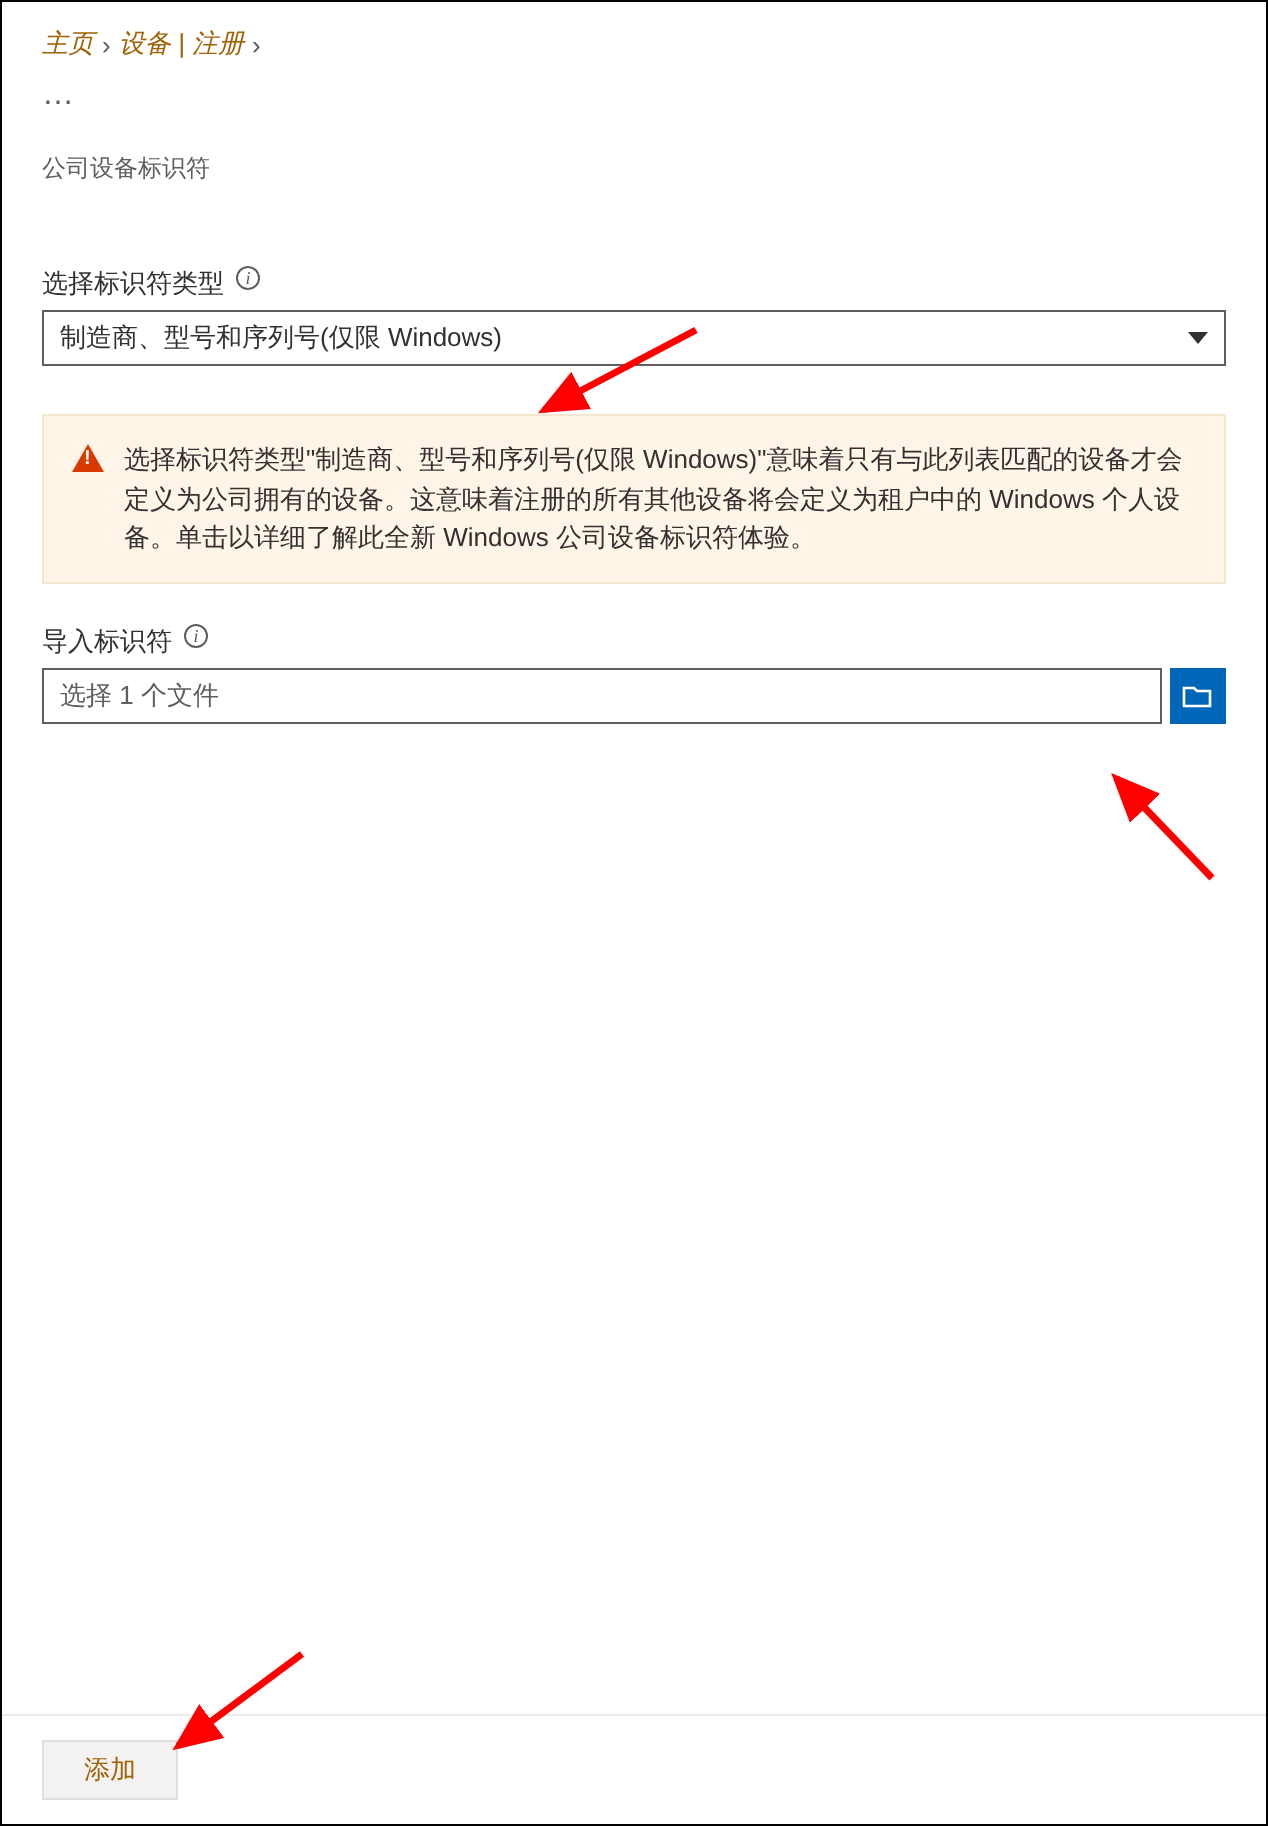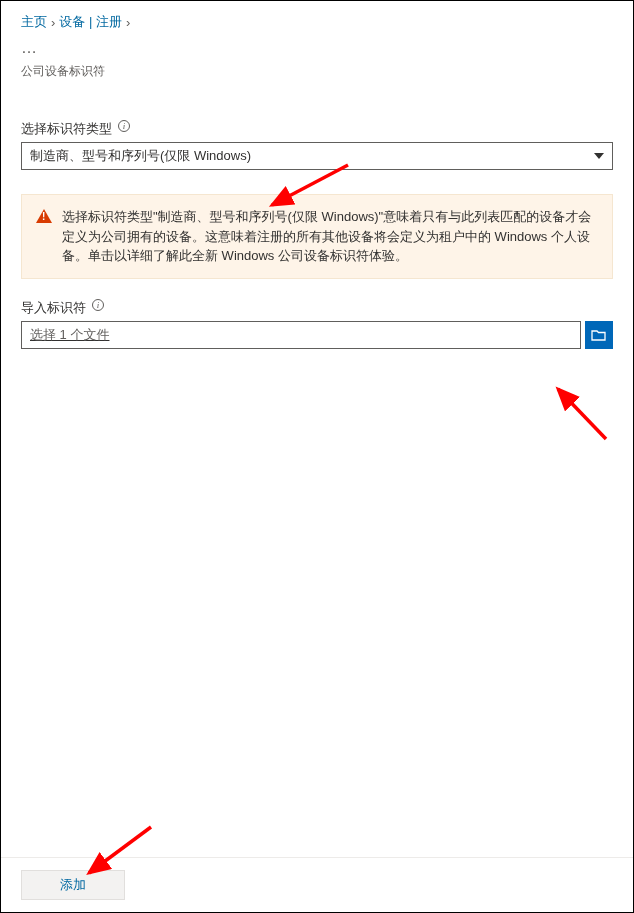--- a/index.html
+++ b/index.html
@@ -1,39 +1,39 @@
 <!DOCTYPE html>
 <html><head>
 <meta charset="utf-8">
 <style>
 * { box-sizing: border-box; margin: 0; padding: 0; }
 body { font-family: "Segoe UI", "Microsoft YaHei", sans-serif; font-size: 13px; color: #323130; background: #fff; width: 634px; height: 913px; position: relative; border: 1px solid #000; }
 .content { padding: 8px 20px 0 20px; }
 .breadcrumb { display: flex; align-items: center; gap: 4px; font-size: 13px; padding: 4px 0 8px 0; }
-.breadcrumb a { color: #0369a1; text-decoration: none; }
+.breadcrumb a { color: #a16207; text-decoration: none; font-style: italic; }
 .breadcrumb .sep { color: #605e5c; }
 .title-row { display: flex; align-items: center; gap: 12px; }
 .title { font-size: 24px; font-weight: 600; color: #000; }
 .ellipsis { color: #605e5c; font-size: 16px; padding-bottom: 4px; }
-.subtitle { font-size: 12px; color: #605e5c; margin-top: 2px; margin-bottom: 40px; }
+.subtitle { font-size: 12px; color: #605e5c; margin-top: 15px; margin-bottom: 40px; }
 .description { font-size: 13px; line-height: 1.5; color: #323130; margin-bottom: 16px; }
 .description a { color: #0067b8; text-decoration: none; }
 .field-label { font-size: 13px; margin-bottom: 4px; display: flex; align-items: flex-start; gap: 6px; }
 .info-icon { width: 12px; height: 12px; border: 1px solid #605e5c; border-radius: 50%; display: inline-flex; align-items: center; justify-content: center; font-size: 9px; color: #605e5c; font-style: italic; font-family: Georgia, serif; flex-shrink: 0; }
 .select-box { width: 100%; height: 28px; border: 1px solid #605e5c; background: #fff; display: flex; align-items: center; justify-content: space-between; padding: 4px 8px; cursor: pointer; margin-bottom: 24px; }
 .chevron { border-left: 5px solid transparent; border-right: 5px solid transparent; border-top: 6px solid #323130; width: 0; height: 0; }
 .warning-box { background: #fef4e8; border: 1px solid #f5e6d0; padding: 12px 14px; display: flex; gap: 10px; margin-bottom: 20px; }
 .warn-icon { width: 0; height: 0; border-left: 8px solid transparent; border-right: 8px solid transparent; border-bottom: 14px solid #d83b01; position: relative; flex-shrink: 0; margin-top: 2px; }
 .warn-icon::after { content: "!"; position: absolute; left: -2px; top: 2px; color: #fff; font-size: 10px; font-weight: bold; }
 .warning-text { font-size: 13px; line-height: 1.5; color: #323130; }
-.import-row { display: flex; gap: 4px; align-items: center; text-decoration: underline; }
+.import-row { display: flex; gap: 4px; align-items: center; }
 .import-input { flex: 1; height: 28px; border: 1px solid #605e5c; padding: 0 8px; font-size: 13px; color: #605e5c; display: flex; align-items: center; }
 .folder-btn { width: 28px; height: 28px; background: #0067b8; display: flex; align-items: center; justify-content: center; cursor: pointer; }
 .footer { position: absolute; bottom: 0; left: 0; right: 0; border-top: 1px solid #edebe9; padding: 12px 20px; background: #fff; }
-.add-btn { background: #f3f2f1; color: #0369a1; border: 1px solid #e1dfdd; padding: 5px 38px; font-size: 13px; cursor: default; }
+.add-btn { background: #f3f2f1; color: #a16207; border: 1px solid #e1dfdd; padding: 5px 20px; font-size: 13px; cursor: default; }
 .arrow { position: absolute; pointer-events: none; }
 .arrow svg { display: block; }
 </style>
 </head>
 <body>
 
 <div class="content">
   <div class="breadcrumb">
     <a href="#">主页</a>
     <span class="sep">›</span>

